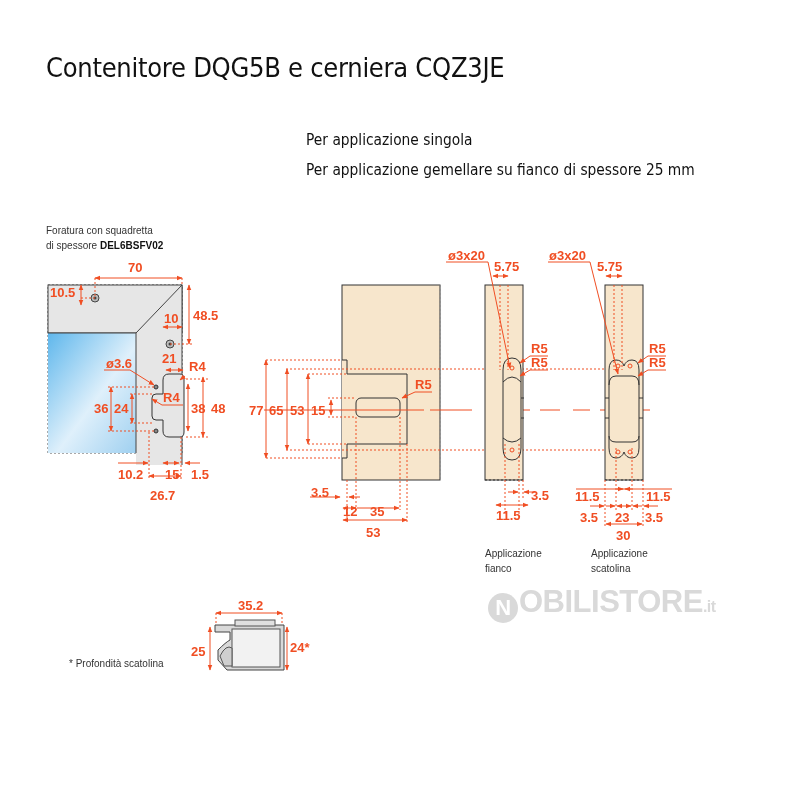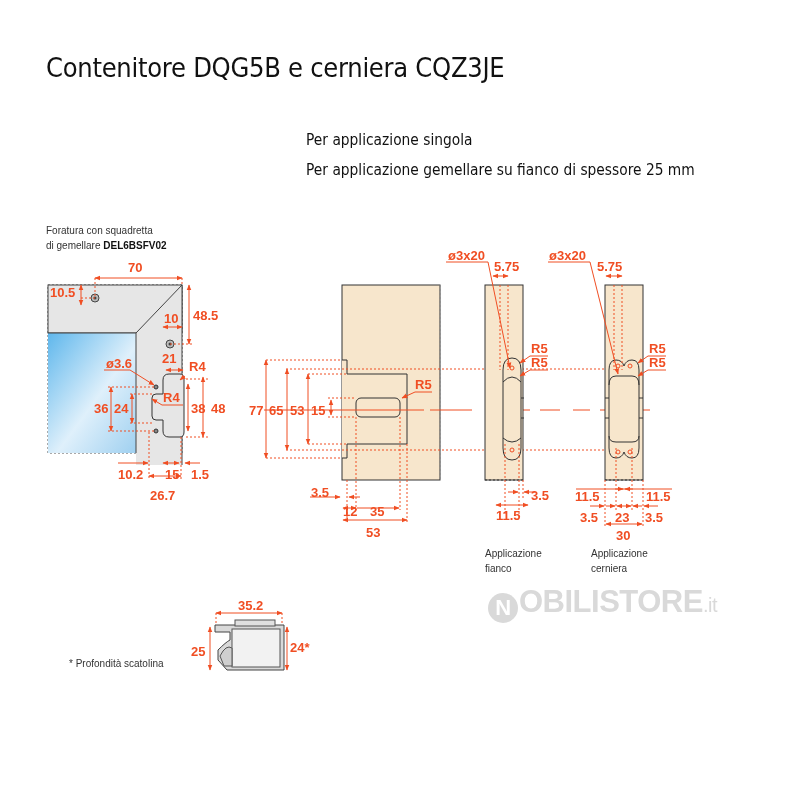--- a/index.html
+++ b/index.html
@@ -4,35 +4,35 @@
 <style>
   html, body { margin: 0; padding: 0; background: #ffffff; }
   body { width: 800px; height: 800px; position: relative; overflow: hidden; font-family: "DejaVu Sans", sans-serif; }
   .title { position: absolute; left: 46px; top: 52px; font-size: 27px; color: #111; letter-spacing: -0.3px; font-family: "DejaVu Sans", sans-serif; transform: scaleX(0.9); transform-origin: left; }
   .subtitle { position: absolute; left: 306px; font-size: 15px; color: #111; transform: scaleX(0.92); transform-origin: left; }
   .sub1 { top: 131px; }
   .sub2 { top: 161px; }
   .caption { position: absolute; font-size: 10px; color: #333; line-height: 15px; font-family: Liberation Sans, sans-serif; }
   .caption b { color: #111; text-align: center; }
   .watermark { position: absolute; left: 488px; top: 584px; font-family: "Liberation Sans", sans-serif; font-weight: bold; font-size: 31px; color: #d9d9d9; letter-spacing: -0.5px; }
-  .watermark .tld { font-weight: normal; font-size: 20px; }
+  .watermark .tld { font-weight: bold; font-size: 16px; }
   .watermark .n { display: inline-block; width: 30px; height: 30px; border-radius: 50%; background: #d9d9d9; color: #fff; text-align: center; line-height: 30px; font-size: 22px; vertical-align: -3px; margin-right: 1px; }
   svg { position: absolute; left: 0; top: 0; }
   .dim { font-family: "Liberation Sans", sans-serif; font-weight: bold; fill: #f04e23; font-size: 13px; }
 </style>
 </head>
 <body>
 
 <div class="title">Contenitore DQG5B e cerniera CQZ3JE</div>
 <div class="subtitle sub1">Per applicazione singola</div>
 <div class="subtitle sub2">Per applicazione gemellare su fianco di spessore 25 mm</div>
 
 <div class="caption" style="left:46px; top:223px;">
   <div>Foratura con squadretta</div>
-  <div><span>di gemellare </span><b>DEL6BSFV02</b></div>
+  <div><span>di spessore </span><b>DEL6BSFV02</b></div>
 </div>
 
 <svg width="800" height="800" viewBox="0 0 800 800">
   <defs>
     <linearGradient id="glass" x1="0" y1="0" x2="1" y2="1">
       <stop offset="0" stop-color="#5fb7ec"></stop>
       <stop offset="0.55" stop-color="#dff0fb"></stop>
       <stop offset="1" stop-color="#9fd0f0"></stop>
     </linearGradient>
     <marker id="ar" viewBox="0 0 10 10" refX="9" refY="5" markerWidth="6" markerHeight="6" orient="auto-start-reverse">
@@ -258,17 +258,17 @@
     <text class="dim" x="290" y="652">24*</text>
   </g>
 </svg>
 
 <div class="caption" style="left:485px; top:546px;">
   <div>Applicazione</div>
   <div>fianco</div>
 </div>
 <div class="caption" style="left:591px; top:546px;">
   <div>Applicazione</div>
-  <div>cerniera</div>
+  <div>scatolina</div>
 </div>
 <div class="caption" style="left:69px; top:656px;">* Profondità scatolina</div>
 
 <div class="watermark"><span class="n">N</span><span>OBILISTORE</span><span class="tld">.it</span></div>
 
 </body></html>

